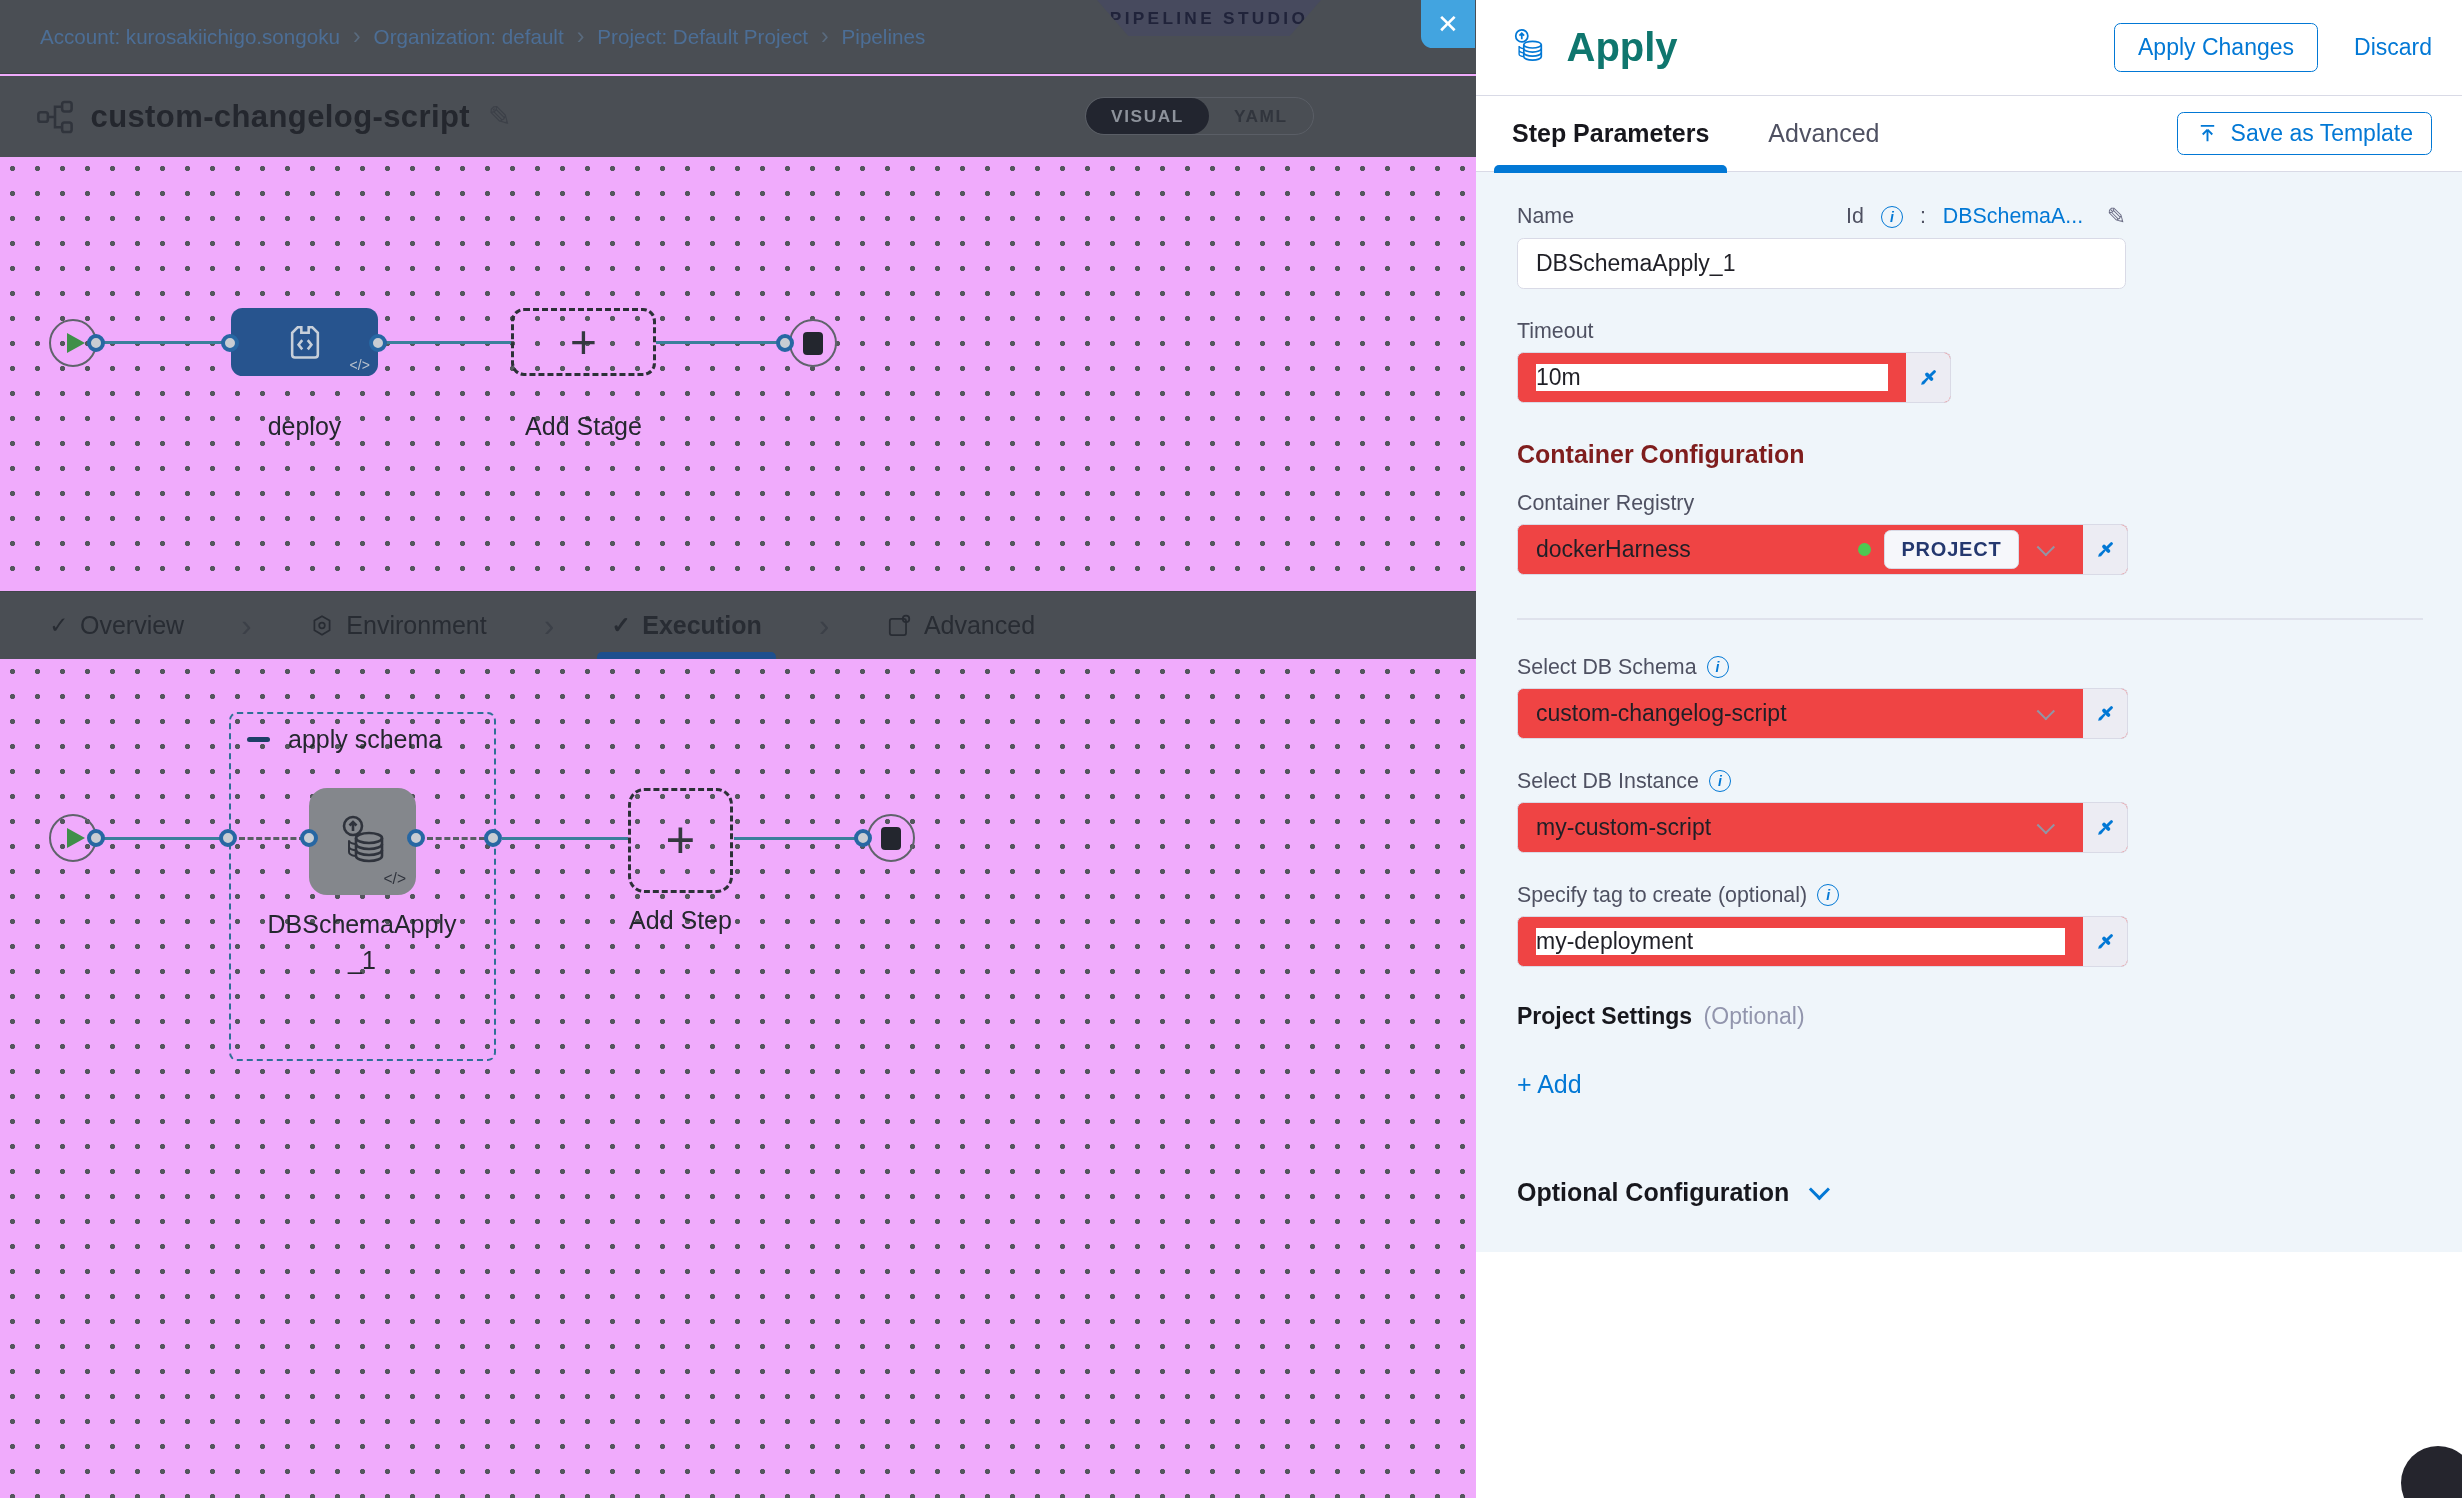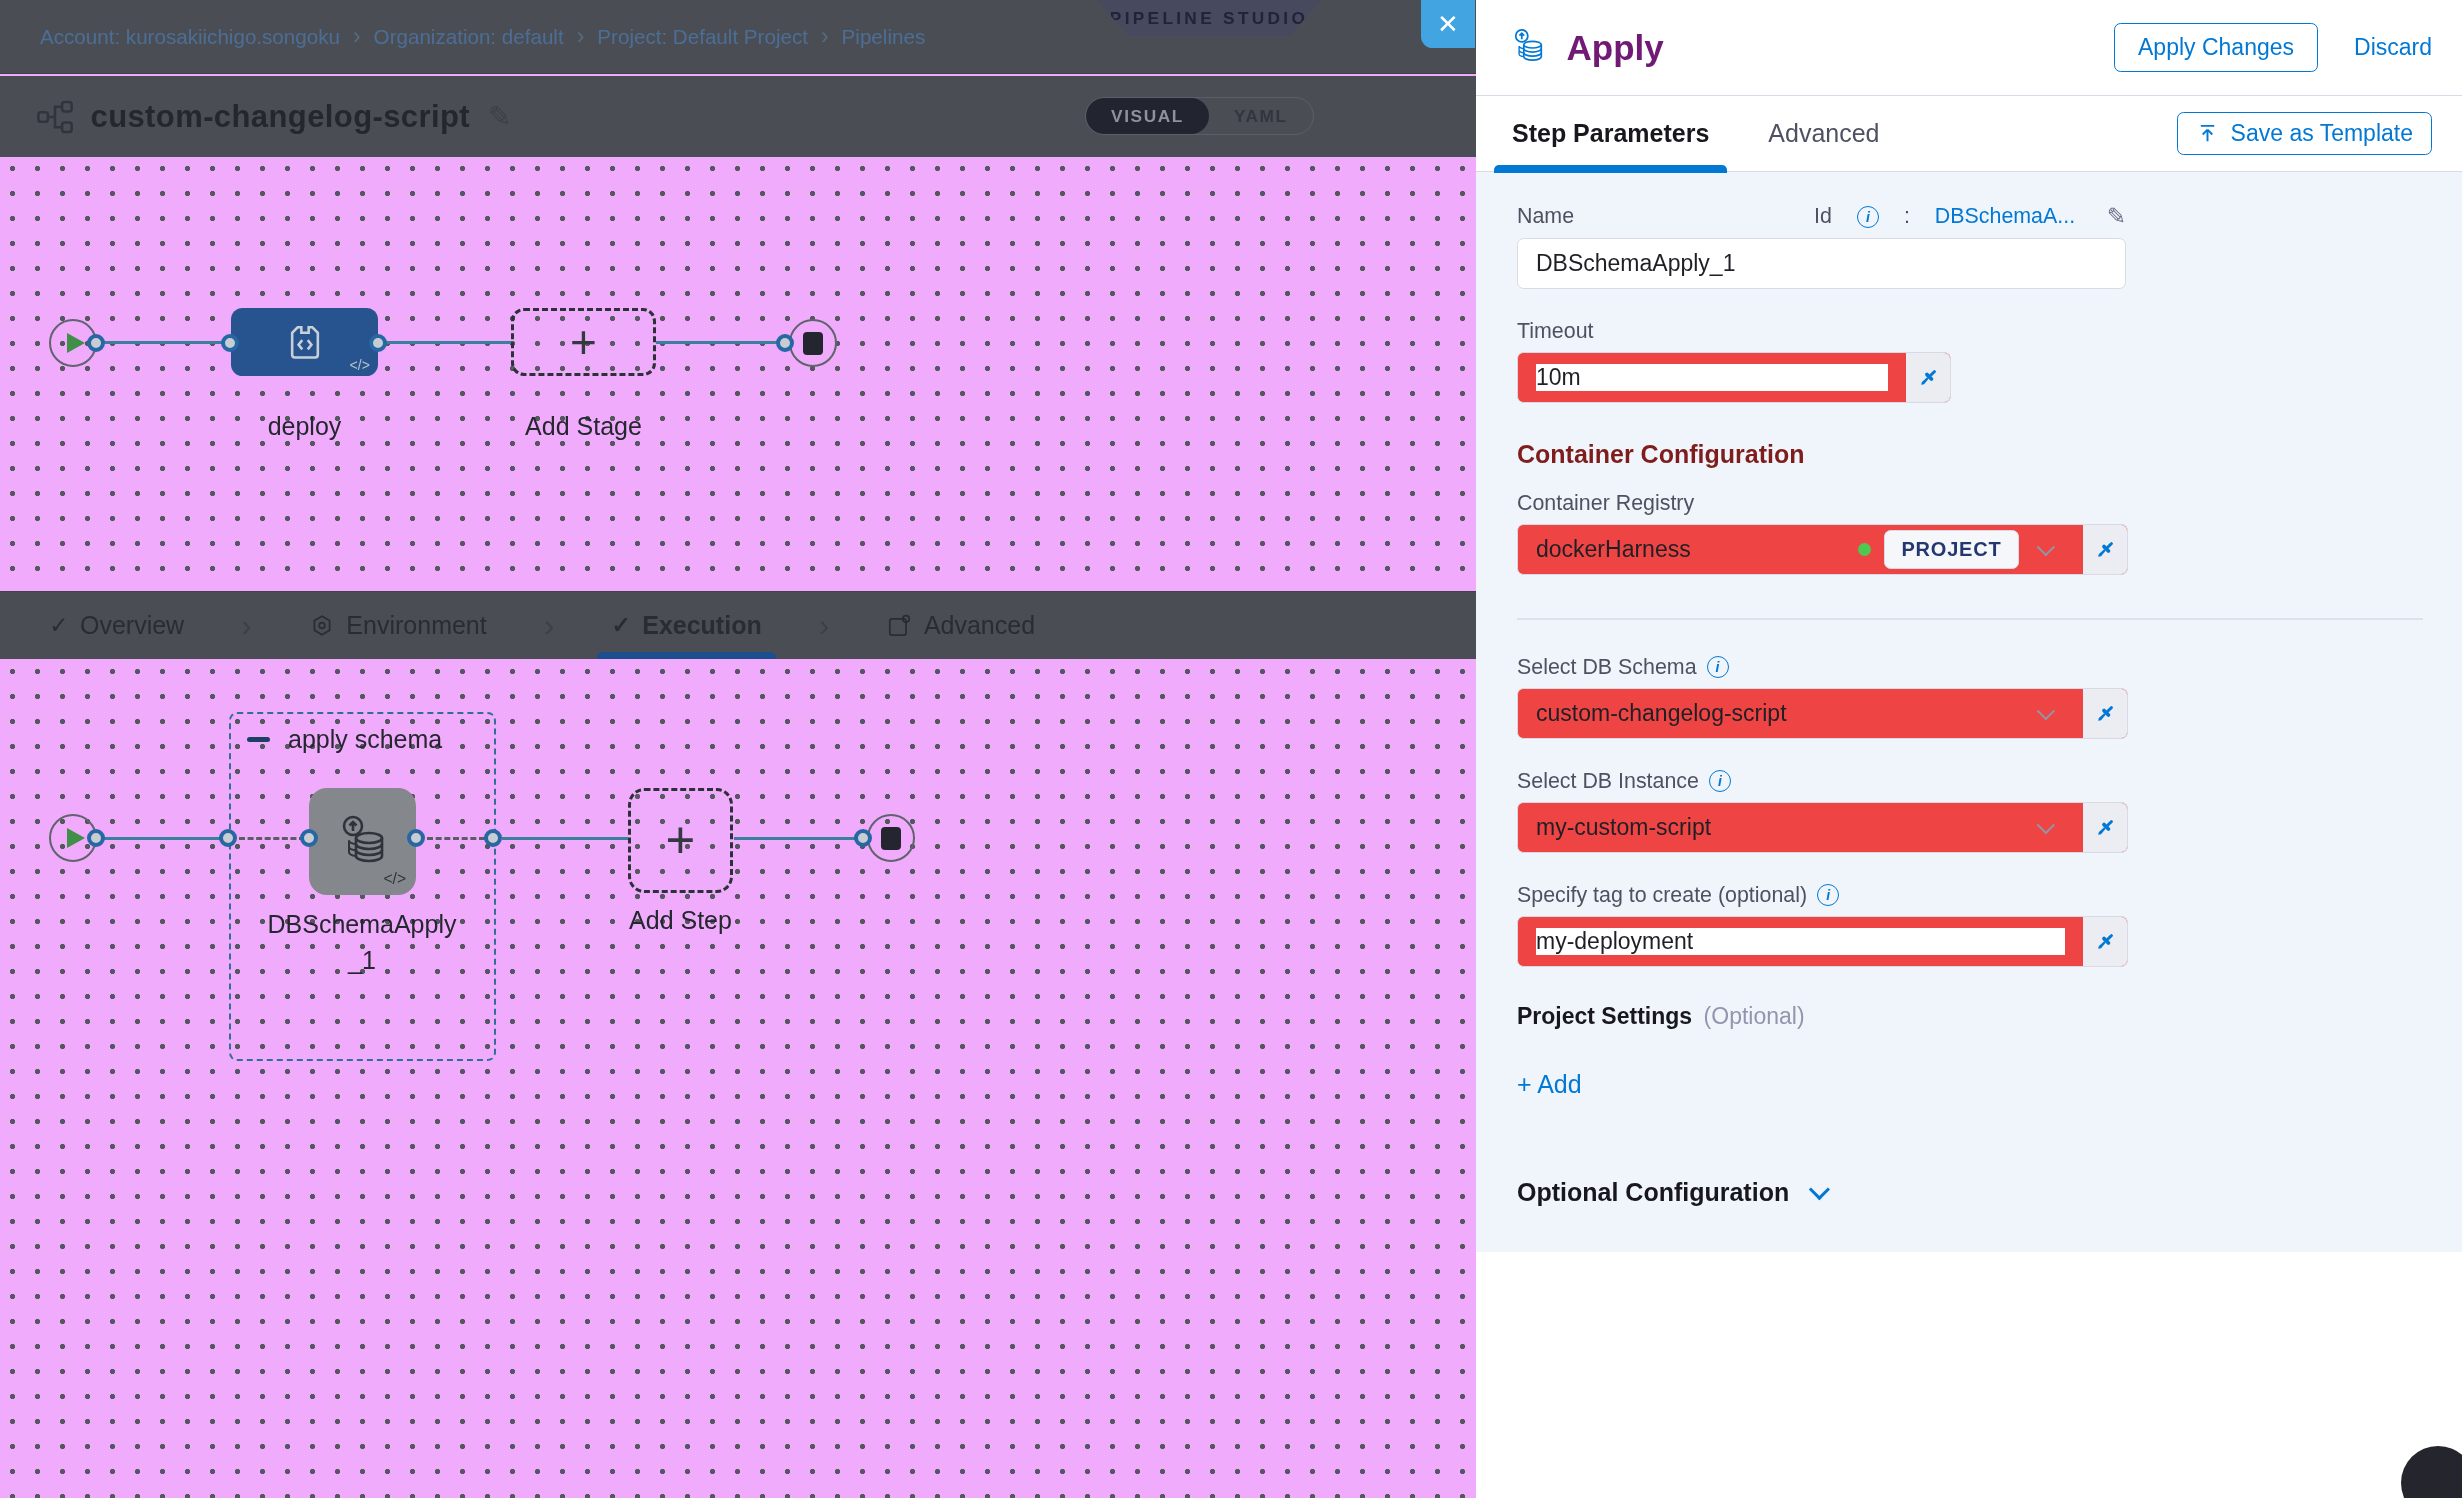--- a/index.html
+++ b/index.html
@@ -59,35 +59,35 @@
   .step-node { position:absolute; left:309px; top:788px; width:107px; height:107px; background:#84878c; border-radius:18px; display:flex; align-items:center; justify-content:center; cursor:pointer; }
   .step-node .code-glyph { position:absolute; right:10px; bottom:6.6px; font-size:15.6px; color:#2f333c; }
   .step-label { position:absolute; left:265px; top:906px; width:194px; font-size:25px; color:#24272e; text-align:center; word-break:break-all; line-height:1.45; }
 
   
   #drawer-close { position:absolute; left:1421px; top:0; width:54px; height:48px; background:#42a4e0; color:#fff; font-size:26px; display:flex; align-items:center; justify-content:center; border-radius:0 0 0 11.5px; cursor:pointer; z-index:20; }
 
   
   #panel { position:absolute; left:1476px; top:0; width:987px; height:1499px; background:#fff; z-index:10; }
   .p-header { height:96px; border-bottom:1.6px solid #d9dae6; display:flex; align-items:center; padding:0 31px; }
-  .p-title { font-size:35px; font-weight:700; color:#701a75; margin-left:16.5px; }
+  .p-title { font-size:40px; font-weight:700; color:#0f766e; margin-left:16.5px; }
   .p-header .spacer, .p-tabs .spacer { flex:1; }
   .btn-outline { border:1.6px solid #0278d5; color:#0278d5; border-radius:6.6px; background:#fff; font-size:23px; font-family:"Liberation Sans",sans-serif; padding:10px 23px; cursor:pointer; display:flex; align-items:center; gap:11.5px; }
   .link-btn { color:#0278d5; font-size:23px; margin-left:36px; cursor:pointer; }
 
   .p-tabs { height:76px; border-bottom:1.6px solid #d9dae6; display:flex; align-items:center; padding:0 31px; }
   .p-tab { position:relative; height:100%; display:flex; align-items:center; font-size:25px; color:#4f5162; cursor:pointer; padding:0 5px; }
   .p-tab.active { font-weight:700; color:#17171d; }
   .p-tab.active::after { content:""; position:absolute; left:-13px; right:-13px; bottom:-1.6px; height:7.4px; border-radius:5px 5px 0 0; background:#0278d5; }
   .p-tab + .p-tab { margin-left:49px; }
 
   .p-content { height:1080px; background:#eff5fa; padding:31px 41px 0 41px; }
   .f-label { font-size:21.4px; color:#4f5162; display:flex; align-items:center; gap:10px; }
   .label-row { display:flex; align-items:center; width:609px; }
-  .id-part { display:flex; align-items:center; gap:25px; font-size:21.4px; }
+  .id-part { display:flex; align-items:center; gap:17px; font-size:21.4px; }
   .id-lab { color:#4f5162; }
   .id-val { color:#0278d5; }
   .info-dot { width:22px; height:22px; border:1.6px solid #0278d5; border-radius:50%; color:#0278d5; font-size:14px; font-style:italic; font-weight:700; display:inline-flex; align-items:center; justify-content:center; flex:none; }
 
   .t-input { width:609px; height:51px; background:#fff; border:1.6px solid #d9dae6; border-radius:6.6px; font-size:23px; color:#1f1f26; padding:0 18px; margin-top:8.2px; font-family:"Liberation Sans",sans-serif; display:block; }
   .group-input { display:flex; margin-top:8.2px; border:1.6px solid #d9dae6; border-radius:6.6px; overflow:hidden; background:#ef4444; height:51px; align-items:stretch; }
   .gi-main { flex:1; display:flex; align-items:center; padding:0 18px; font-size:23px; color:#1f1f26; gap:13px; }
   .gi-main input { border:none; outline:none; font-size:23px; color:#1f1f26; width:100%; font-family:"Liberation Sans",sans-serif; }
   .pin-addon { width:44px; background:#ececf3; display:flex; align-items:center; justify-content:center; cursor:pointer; flex:none; }
   .chev { width:13px; height:13px; border-right:2.5px solid #9295a5; border-bottom:2.5px solid #9295a5; transform:rotate(45deg) translateY(-3.3px); margin:0 15px 0 5px; flex:none; cursor:pointer; }

